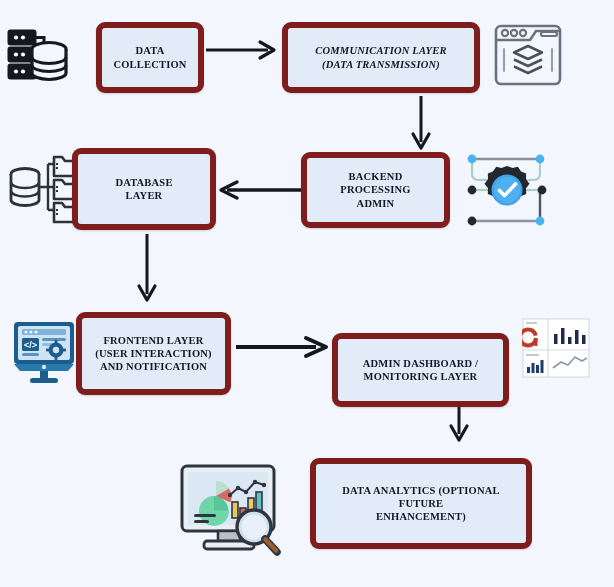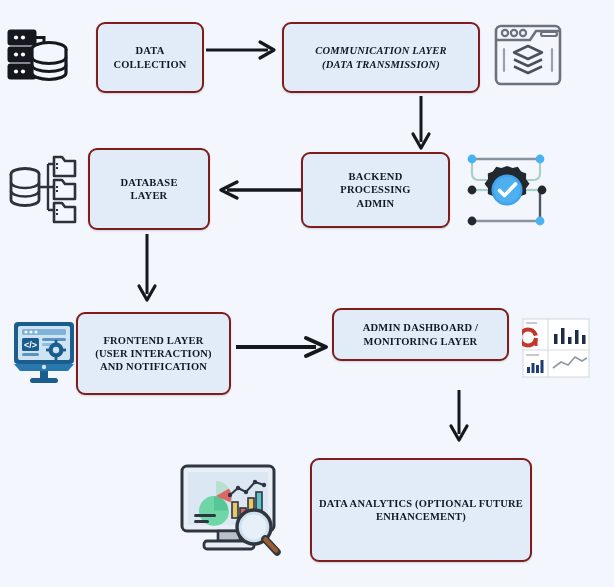--- a/index.html
+++ b/index.html
@@ -18,42 +18,42 @@
     position: relative;
     width: 614px;
     height: 587px;
     background: #f3f7fd;
   }
   
   .node {
     position: absolute;
     box-sizing: border-box;
     background: #e2ecf8;
-    border: 2px solid #7f1d1d;
+    border: 6px solid #7f1d1d;
     border-radius: 9px;
     display: flex;
     align-items: center;
     justify-content: center;
     text-align: center;
     color: #101726;
     font-weight: bold;
     font-family: "Liberation Serif", "DejaVu Serif", serif;
     letter-spacing: 0.2px;
     line-height: 1.25;
     box-shadow: 0 1px 2px rgba(30,45,70,0.18);
   }
   .node-label { padding: 2px 6px; display: block; white-space: pre-line; }
 
   #node-data-collection      { left: 96px;  top: 22px;  width: 108px; height: 71px; font-size: 10.5px; }
   #node-communication-layer  { left: 282px; top: 22px;  width: 198px; height: 71px; font-size: 10.5px; font-style: italic; }
-  #node-database-layer       { left: 88px;  top: 148px; width: 122px; height: 82px; font-size: 10.5px; }
+  #node-database-layer       { left: 72px;  top: 148px; width: 144px; height: 82px; font-size: 10.5px; }
   #node-backend-processing   { left: 301px; top: 152px; width: 149px; height: 76px; font-size: 10.5px; }
   #node-frontend-layer       { left: 76px;  top: 312px; width: 155px; height: 83px; font-size: 10.5px; align-items: center; }
-  #node-admin-dashboard      { left: 332px; top: 308px; width: 177px; height: 53px; font-size: 10.5px; }
-  #node-data-analytics       { left: 310px; top: 458px; width: 222px; height: 104px; font-size: 10.5px; }
+  #node-admin-dashboard      { left: 332px; top: 333px; width: 177px; height: 74px; font-size: 10.5px; }
+  #node-data-analytics       { left: 310px; top: 458px; width: 222px; height: 91px; font-size: 10.5px; }
 
   
   .arrow { position: absolute; }
   .arrow svg { display: block; overflow: visible; }
 
   #arrow-collection-to-comm   { left: 206px; top: 40px;  }
   #arrow-comm-to-backend      { left: 410px; top: 96px;  }
   #arrow-backend-to-database  { left: 215px; top: 180px; }
   #arrow-database-to-frontend { left: 136px; top: 234px; }
   #arrow-frontend-to-admin    { left: 236px; top: 336px; }

